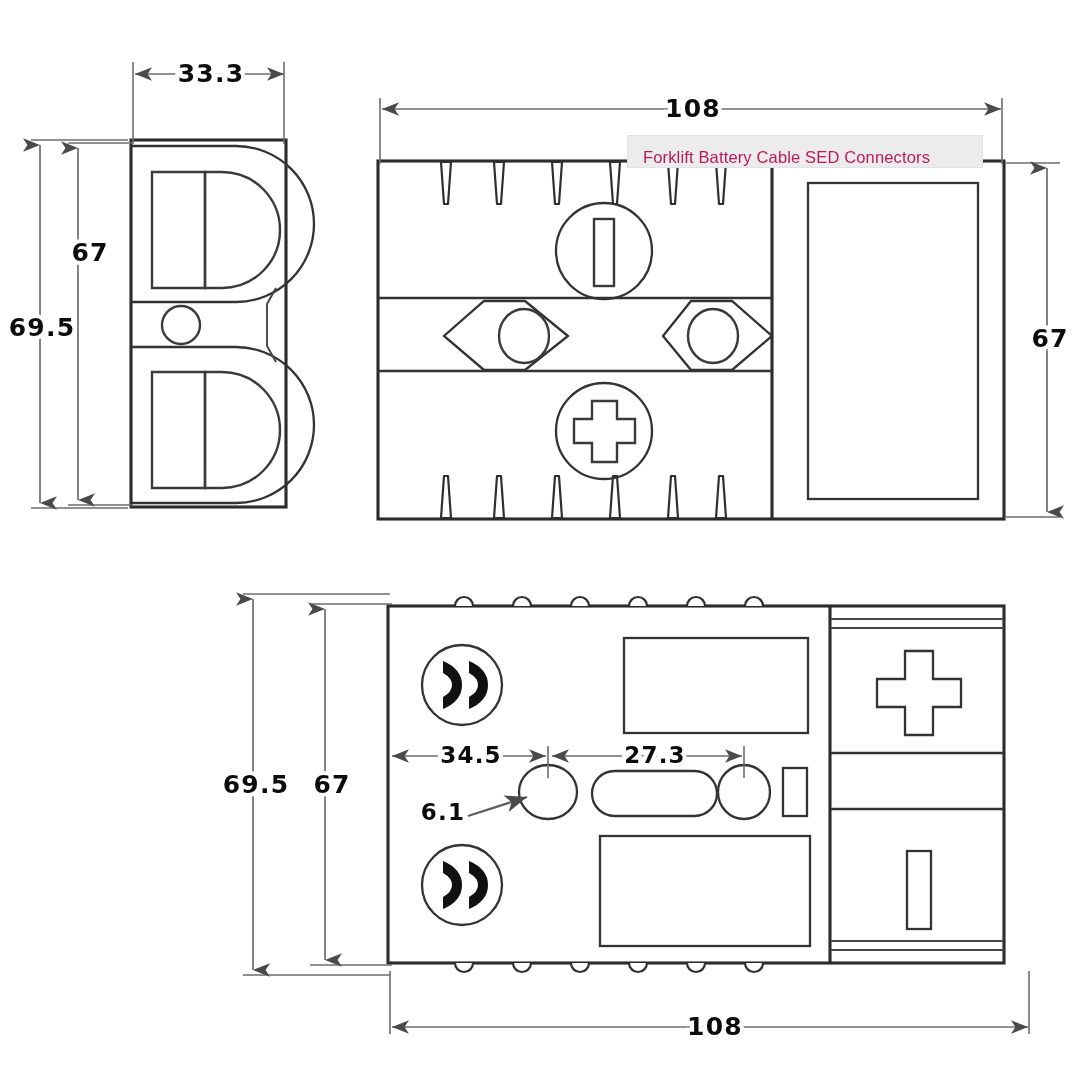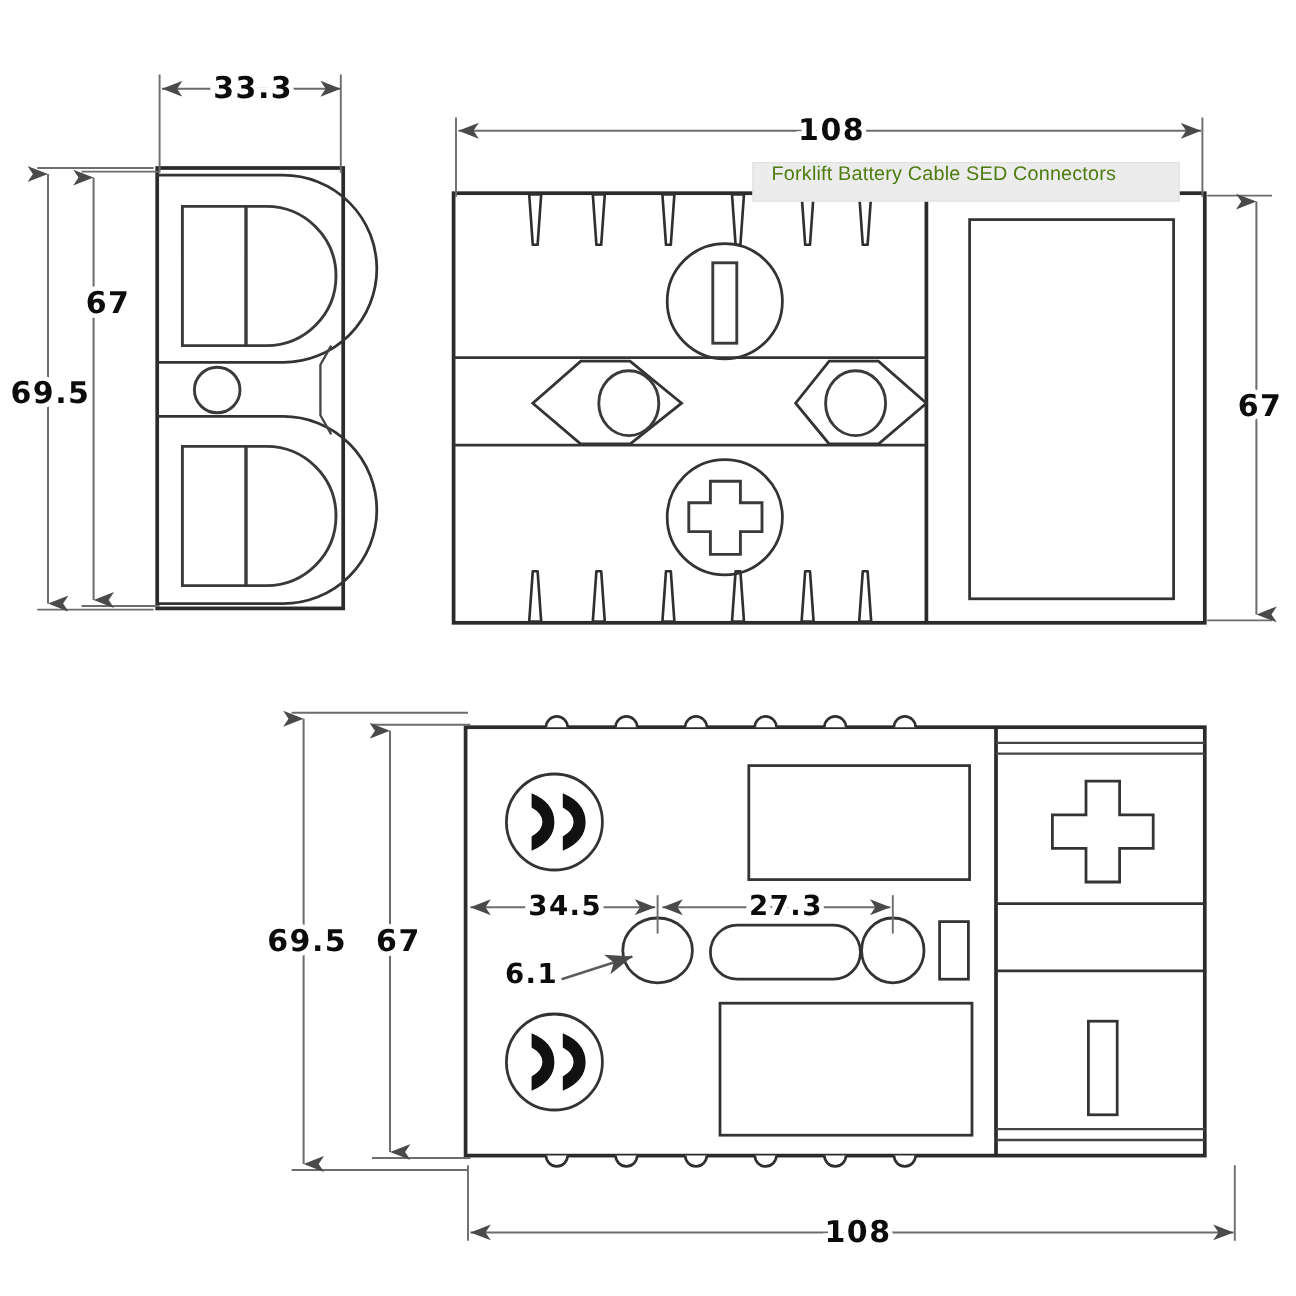--- a/index.html
+++ b/index.html
@@ -111,25 +111,25 @@
   #tooltip-overlay {
     position: absolute;
     left: 627px;
     top: 119px;
     width: 356px;
     height: 33px;
     background: #ececec;
     border: 1px solid #e2e2e2;
     box-sizing: border-box;
     display: flex;
-    align-items: flex-start;
+    align-items: flex-end;
     padding-left: 15px;
     font-family: "Liberation Sans", sans-serif;
     font-size: 16.5px;
-    color: #4d7c0f;
+    color: #be185d;
     letter-spacing: 0.15px;
     white-space: nowrap;
   }
 </style>
 </head>
 <body>
 
 <div id="drawing-root">
 
   <svg class="blueprint" viewBox="0 0 1080 1080" xmlns="http://www.w3.org/2000/svg">

